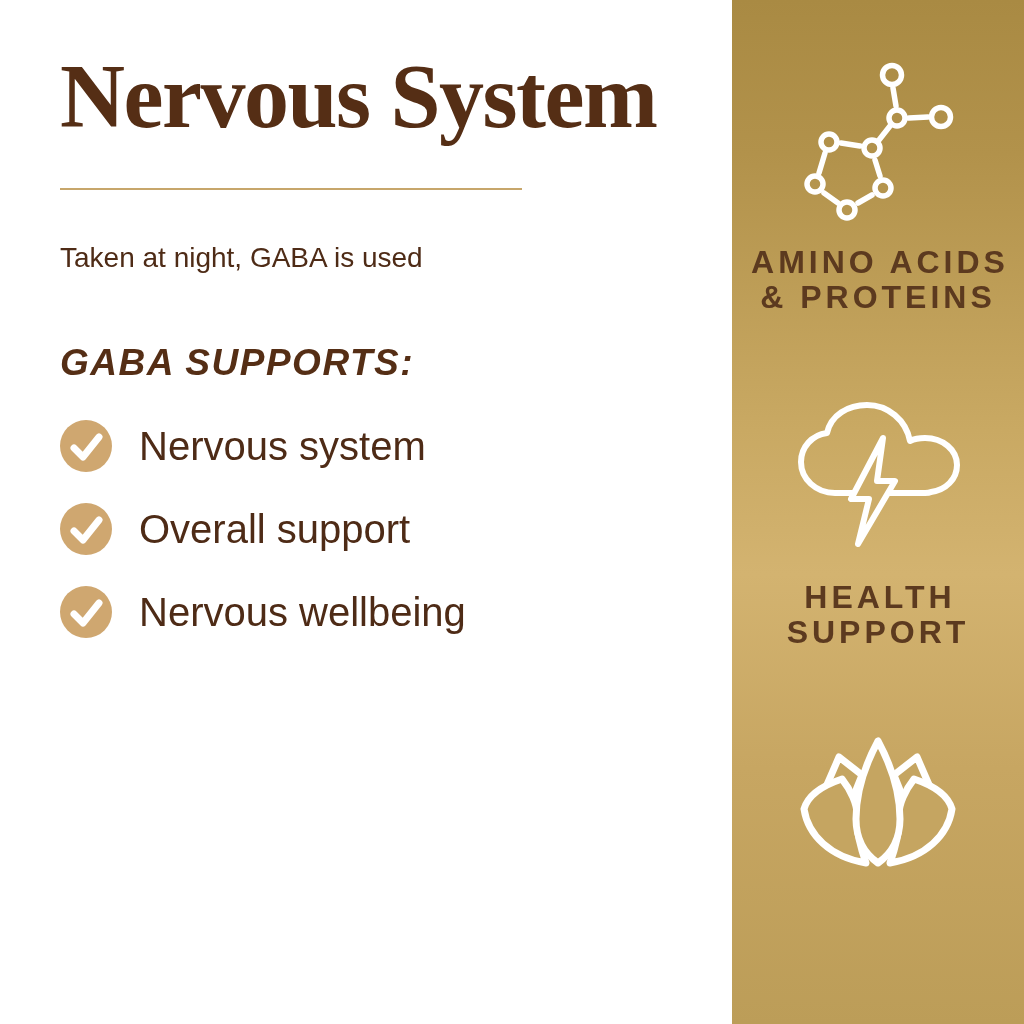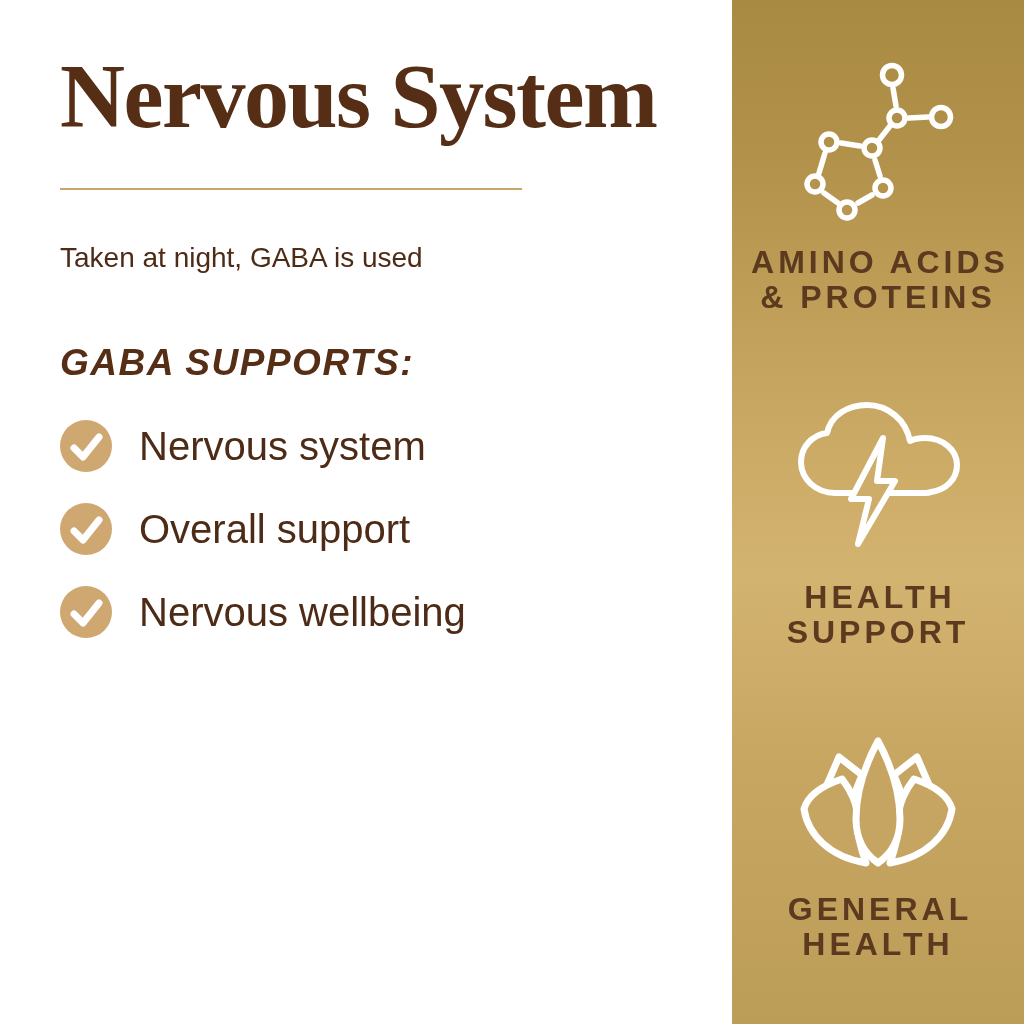--- a/index.html
+++ b/index.html
@@ -186,19 +186,15 @@
         <path d="M 34,52 L 47,22 L 70,40 L 62,60 Z" fill="#C5A561"></path>
         <path d="M 138,52 L 125,22 L 102,40 L 110,60 Z" fill="#C5A561"></path>
 
         <path d="M 50,44 C 32,50 16,60 12,74 C 16,100 38,122 74,128 C 69,114 64,98 65,82 C 66,70 58,54 50,44 Z" fill="#C5A561"></path>
         <path d="M 122,44 C 140,50 156,60 160,74 C 156,100 134,122 98,128 C 103,114 108,98 107,82 C 106,70 114,54 122,44 Z" fill="#C5A561"></path>
 
         <path d="M 86,6 C 72,32 64,60 64,84 C 64,104 73,119 86,128 C 99,119 108,104 108,84 C 108,60 100,32 86,6 Z" fill="#C5A561"></path>
       </svg>
     </div>
 
-    <div class="band-label label-3">
-      <span>GENERAL</span><br>
-      <span>HEALTH</span>
-    </div>
 
   </div>
 </div>
 
 </body></html>

